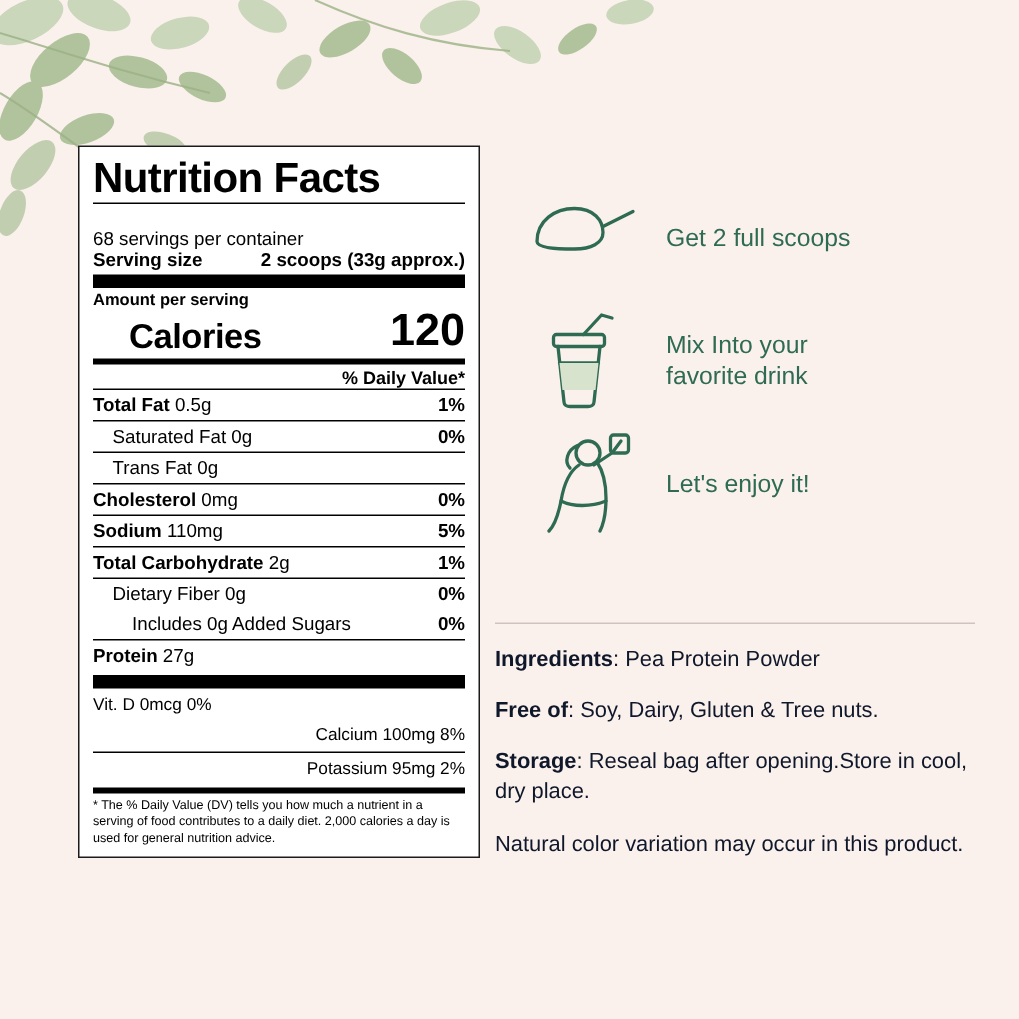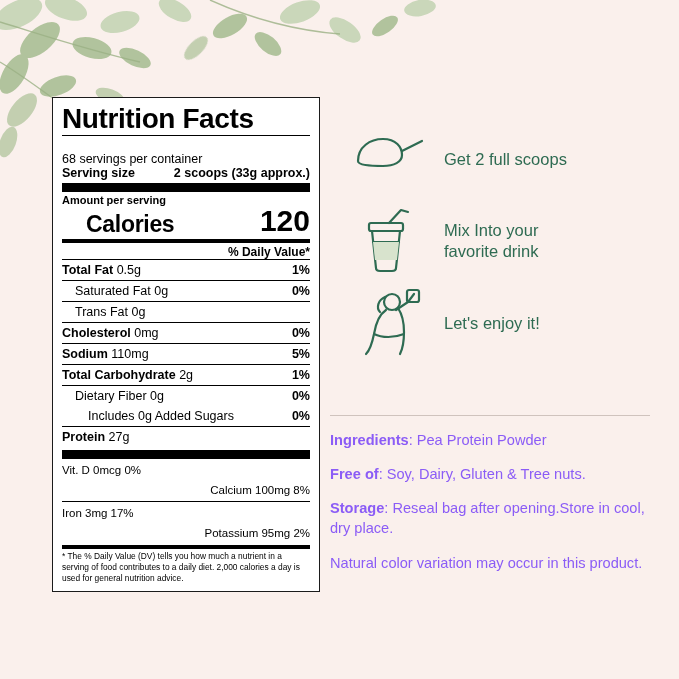--- a/index.html
+++ b/index.html
@@ -68,21 +68,21 @@
   .steps { position: absolute; left: 352px; top: 118px; width: 300px; }
   .step { display: flex; align-items: center; gap: 18px; height: 82px; }
   .step-icon { width: 74px; flex: 0 0 74px; display: flex; align-items: center; justify-content: center; }
   .step-text {
     color: #2e6b52;
     font-size: 16.5px;
     line-height: 1.25;
     font-family: "Liberation Sans", sans-serif;
   }
 
-  .info { position: absolute; left: 330px; top: 415px; width: 320px; color: #8b5cf6; }
+  .info { position: absolute; left: 330px; top: 415px; width: 320px; color: #0f172a; }
   .info-sep { border-top: 1px solid #cfc3bd; margin-bottom: 14px; }
   .info-line { font-size: 14.6px; line-height: 1.38; margin-bottom: 14px; }
   .info-line b { font-weight: bold; }
 </style>
 </head>
 <body>
 
 <svg class="leaves" viewBox="0 0 679 200">
   <g fill="#c8d6b8" opacity="0.95">
     <ellipse cx="18" cy="14" rx="26" ry="13" transform="rotate(-25 18 14)"></ellipse>
@@ -176,21 +176,20 @@
   </div>
 
   <div class="rule-thick"></div>
 
   <div class="vitgrid">
     <div>Vit. D 0mcg 0%</div>
     <div class="vit-right">Calcium 100mg 8%</div>
   </div>
   <div class="rule-thin"></div>
   <div class="vitgrid">
-    <div>Iron 3mg 17%</div>
     <div class="vit-right">Potassium 95mg 2%</div>
   </div>
 
   <div class="rule-med"></div>
 
   <div class="footnote">* The % Daily Value (DV) tells you how much a nutrient in a serving of food contributes to a daily diet. 2,000 calories a day is used for general nutrition advice.</div>
 </div>
 
 <div class="steps">
 

